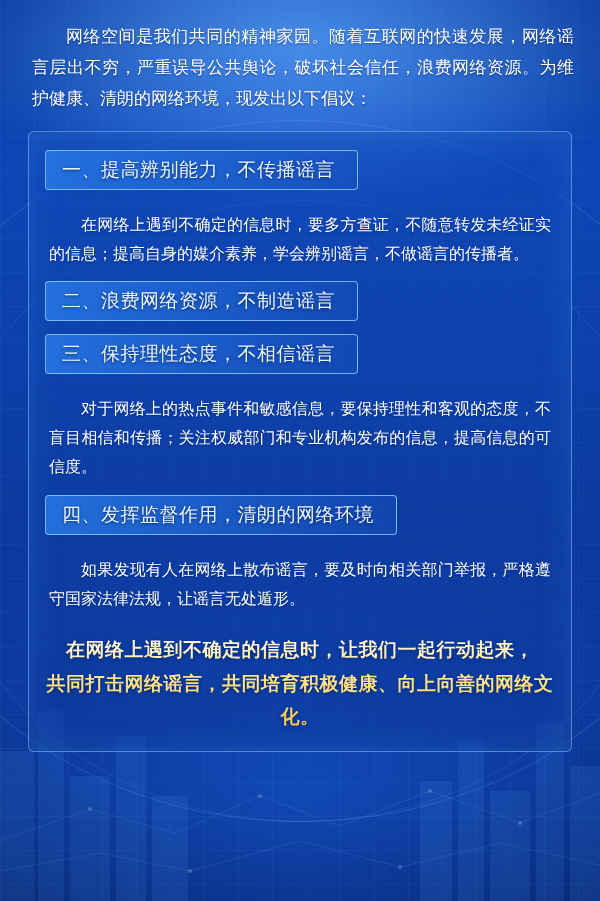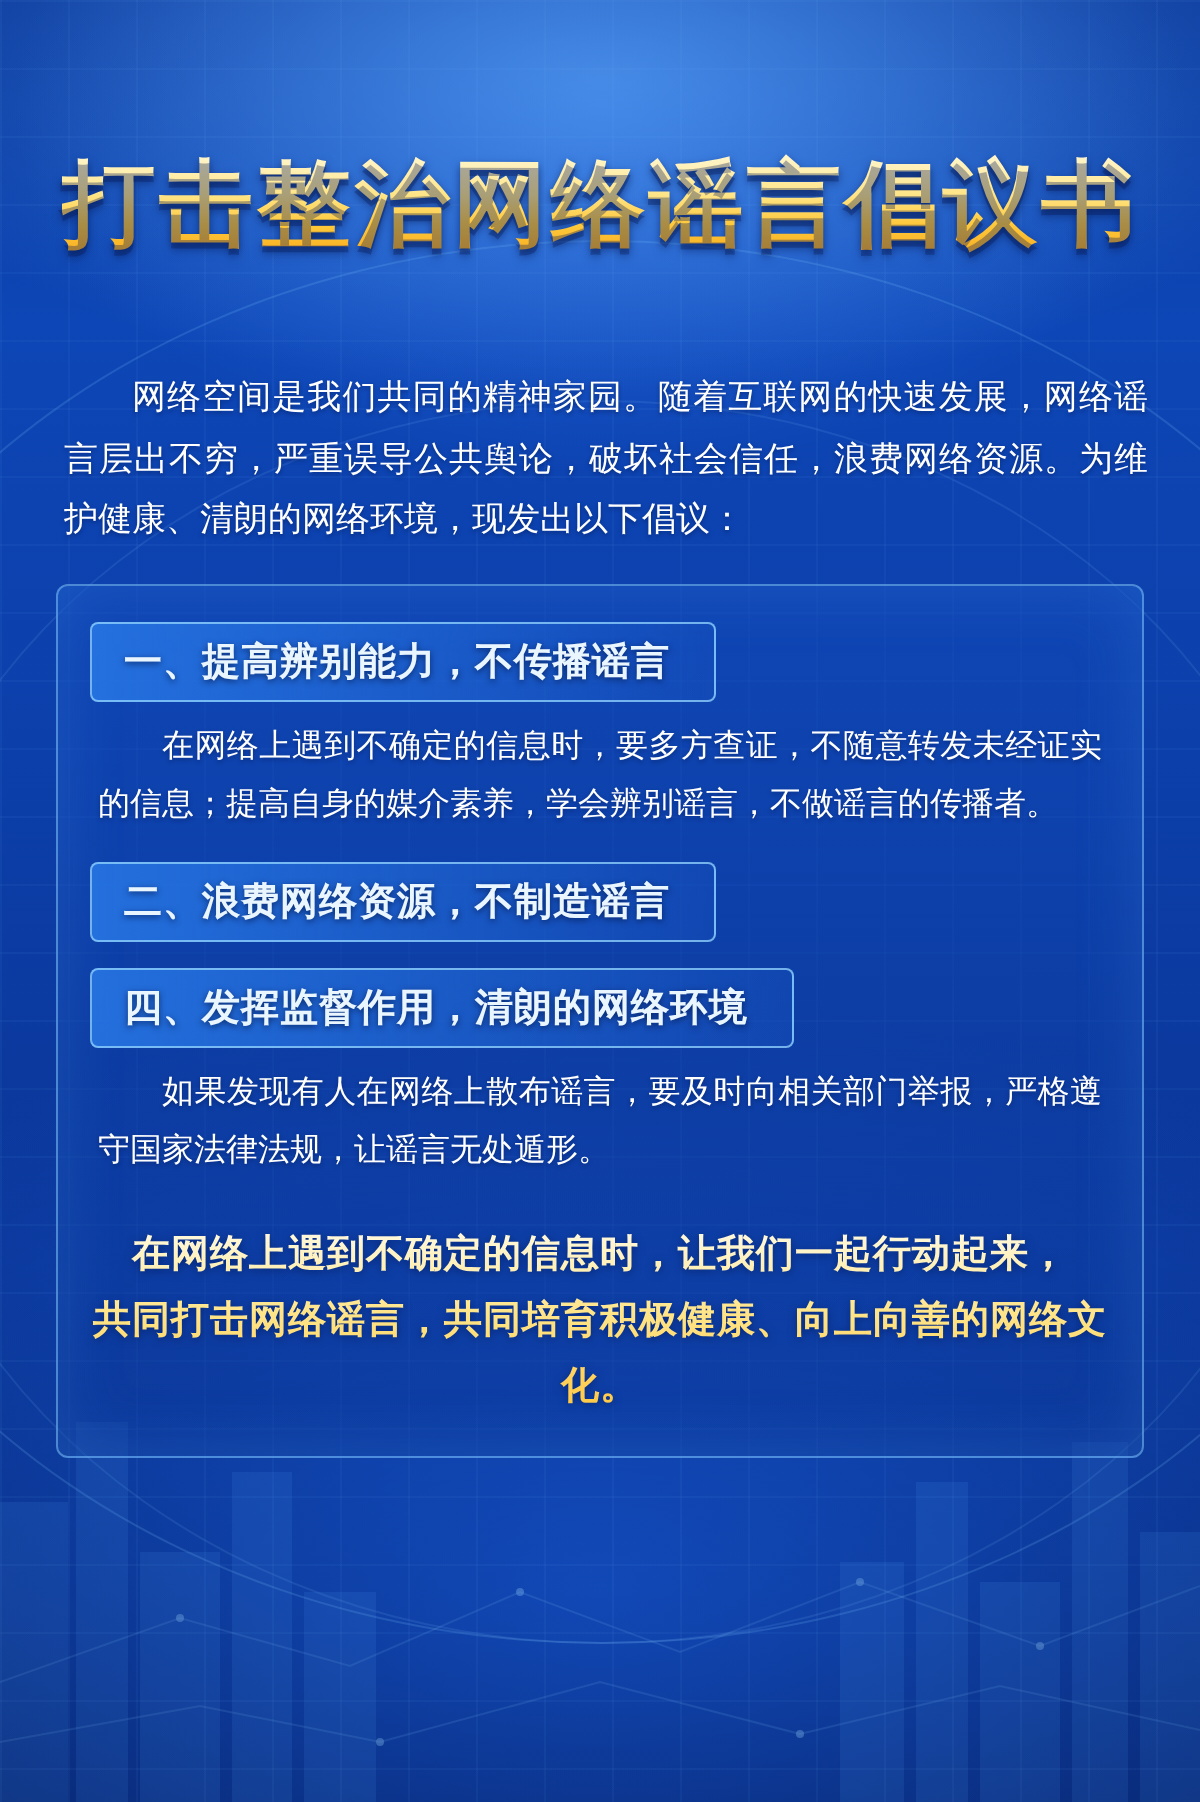--- a/index.html
+++ b/index.html
@@ -119,26 +119,26 @@
   .section + .section { margin-top: 13px; }
 
   .section-head {
     display: inline-block;
     padding: 6px 22px 6px 16px;
     border: 1px solid rgba(150,215,255,0.75);
     border-radius: 4px;
     background: linear-gradient(90deg, rgba(40,120,230,0.85) 0%, rgba(25,85,195,0.35) 100%);
     color: #eaf6ff;
     font-size: 19px;
-    font-weight: bold;
+    font-weight: normal;
     letter-spacing: 0.5px;
     text-shadow: 0 1px 3px rgba(0,20,70,0.7);
   }
   .section-body {
-    margin: 9px 4px 0 4px;
+    margin: 21px 4px 0 4px;
     color: #ffffff;
     font-size: 16px;
     line-height: 1.8;
     text-align: justify;
     text-indent: 2em;
     text-shadow: 0 1px 2px rgba(0,15,60,0.4);
   }
 
   
   .slogan {
@@ -188,37 +188,38 @@
       <circle cx="260" cy="255" r="2"></circle>
       <circle cx="430" cy="250" r="2"></circle>
       <circle cx="520" cy="282" r="2"></circle>
       <circle cx="190" cy="330" r="2"></circle>
       <circle cx="400" cy="326" r="2"></circle>
     </g>
   </svg>
 
   <div class="content">
 
-    <div class="title-wrap">
-      <h1 class="title">打击整治网络谣言倡议书</h1>
-    </div>
 
     <p class="intro">网络空间是我们共同的精神家园。随着互联网的快速发展，网络谣言层出不穷，严重误导公共舆论，破坏社会信任，浪费网络资源。为维护健康、清朗的网络环境，现发出以下倡议：</p>
 
     <div class="card">
 
       <div class="section">
         <div class="section-head">一、提高辨别能力，不传播谣言</div>
         <p class="section-body">在网络上遇到不确定的信息时，要多方查证，不随意转发未经证实的信息；提高自身的媒介素养，学会辨别谣言，不做谣言的传播者。</p>
       </div>
 
       <div class="section">
         <div class="section-head">二、浪费网络资源，不制造谣言</div>
       </div>
 
+      <div class="section">
+        <div class="section-head">三、保持理性态度，不相信谣言</div>
+        <p class="section-body">对于网络上的热点事件和敏感信息，要保持理性和客观的态度，不盲目相信和传播；关注权威部门和专业机构发布的信息，提高信息的可信度。</p>
+      </div>
 
       <div class="section">
         <div class="section-head">四、发挥监督作用，清朗的网络环境</div>
         <p class="section-body">如果发现有人在网络上散布谣言，要及时向相关部门举报，严格遵守国家法律法规，让谣言无处遁形。</p>
       </div>
 
       <div class="slogan">
         <div>在网络上遇到不确定的信息时，让我们一起行动起来，</div>
         <div>共同打击网络谣言，共同培育积极健康、向上向善的网络文化。</div>
       </div>

